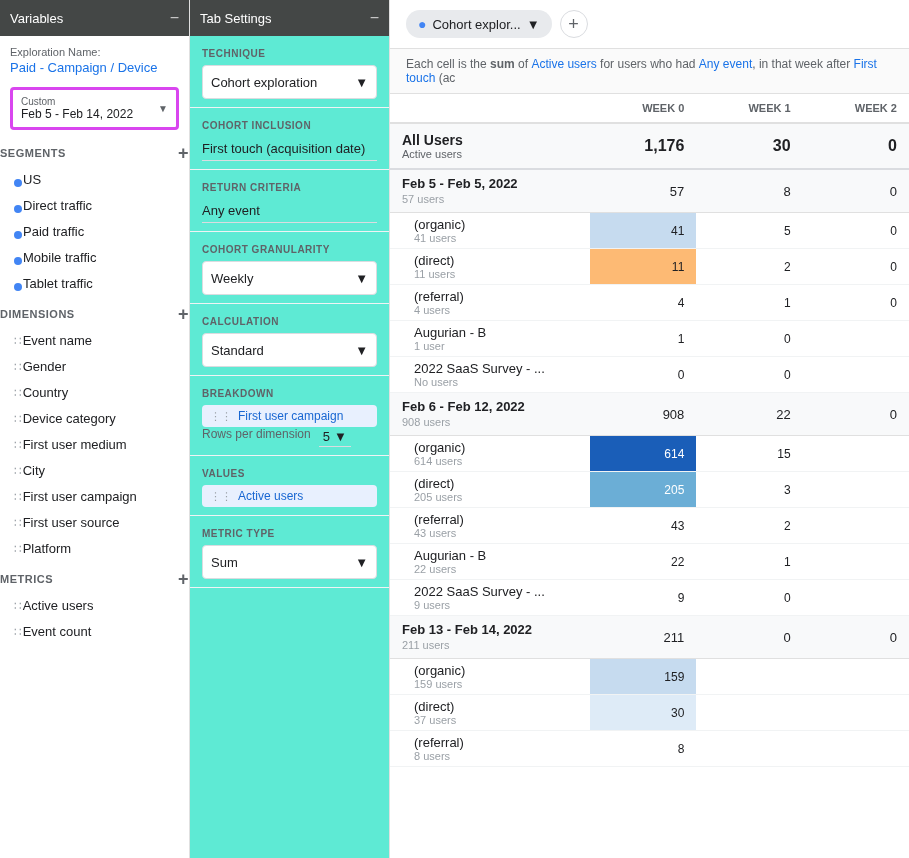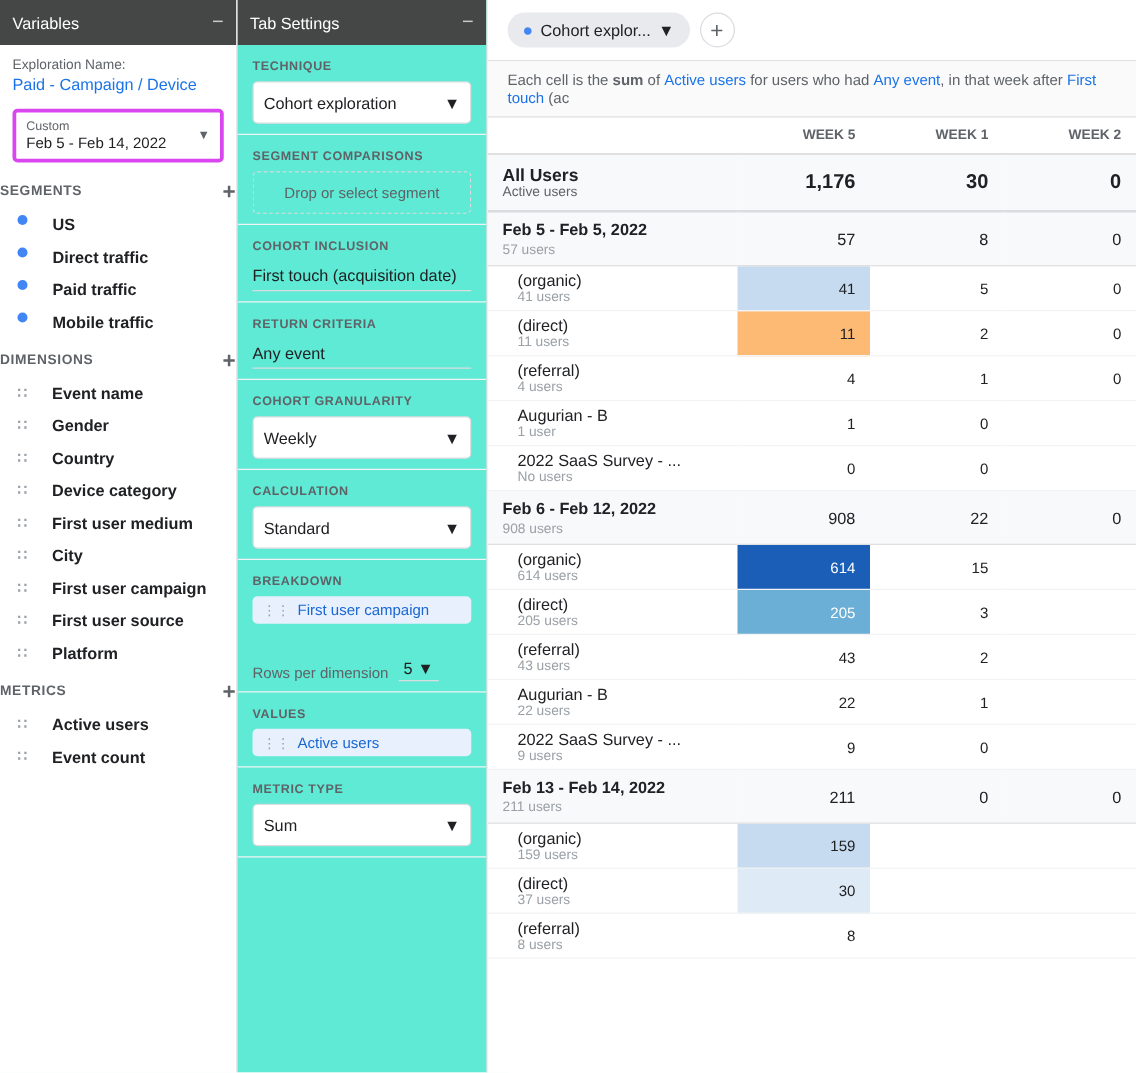--- a/index.html
+++ b/index.html
@@ -71,26 +71,25 @@
       color: #5f6368;
       cursor: pointer;
       font-size: 18px;
       line-height: 1;
     }
 
     .segment-item, .dimension-item, .metric-item {
       padding: 5px 10px;
       font-size: 13px;
       display: flex;
-      align-items: flex-start;
-      gap: 20px;
+      align-items: flex-end;
+      gap: 1px;
       cursor: pointer;
       border-radius: 4px;
       margin: 1px 4px;
-      font-weight: bold;
     }
     .drag-handle {
       color: #9aa0a6;
       font-size: 12px;
       cursor: grab;
     }
     .segment-dot {
       width: 8px; height: 8px;
       border-radius: 50%;
       background: #4285f4;
@@ -167,23 +166,23 @@
       font-size: 12px;
       color: #1967d2;
       display: flex;
       align-items: center;
       gap: 6px;
     }
     .value-chip-handle { color: #9aa0a6; font-size: 11px; }
 
     .rows-per-dimension {
       display: flex;
-      align-items: flex-end;
+      align-items: flex-start;
       gap: 8px;
-      margin-top: 26px;
+      margin-top: 0;
     }
     .rows-label { font-size: 12px; color: #5f6368; }
     .rows-select {
       border: none;
       border-bottom: 1px solid #dadce0;
       font-size: 13px;
       padding: 2px 4px;
       cursor: pointer;
       display: flex;
       align-items: center;
@@ -343,20 +342,24 @@
         <span>Direct traffic</span>
       </div>
       <div class="segment-item">
         <span class="segment-dot"></span>
         <span>Paid traffic</span>
       </div>
       <div class="segment-item">
         <span class="segment-dot"></span>
         <span>Mobile traffic</span>
       </div>
+      <div class="segment-item">
+        <span class="segment-dot"></span>
+        <span>Tablet traffic</span>
+      </div>
     </div>
 
   <div class="section-header">
     <span>DIMENSIONS</span>
     <span class="section-add-btn">+</span>
   </div>
   <div id="dimensions-list">
       <div class="dimension-item">
         <span class="drag-handle">∷</span>
         <span>Event name</span>
@@ -418,26 +421,20 @@
   </div>
 
   <div class="setting-section">
     <div class="setting-label">TECHNIQUE</div>
     <div class="setting-select">
       <span>Cohort exploration</span>
       <span>▼</span>
     </div>
   </div>
 
-  <div class="setting-section">
-    <div class="setting-label">SEGMENT COMPARISONS</div>
-    <div class="segment-drop-area">
-      <span>Drop or select segment</span>
-    </div>
-  </div>
 
   <div class="setting-section">
     <div class="setting-label">COHORT INCLUSION</div>
     <div class="setting-select-underline">
       <span>First touch (acquisition date)</span>
     </div>
   </div>
 
   <div class="setting-section">
     <div class="setting-label">RETURN CRITERIA</div>
@@ -506,21 +503,21 @@
 
   <div class="description-bar">
     Each cell is the <strong>sum</strong> of <span class="highlight">Active users</span> for users who had <span class="highlight">Any event</span>, in that week after <span class="highlight">First touch</span> (ac
   </div>
 
   <div class="table-container">
     <table>
       <thead>
         <tr>
           <th style="width:200px; text-align:left;"></th>
-          <th>WEEK 5</th>
+          <th>WEEK 0</th>
           <th>WEEK 1</th>
           <th>WEEK 2</th>
         </tr>
       </thead>
       <tbody id="cohort-tbody">
       <tr class="row-all-users">
   <td>
     <div class="all-users-name">All Users</div>
     <div class="all-users-sub">Active users</div>
   </td>

